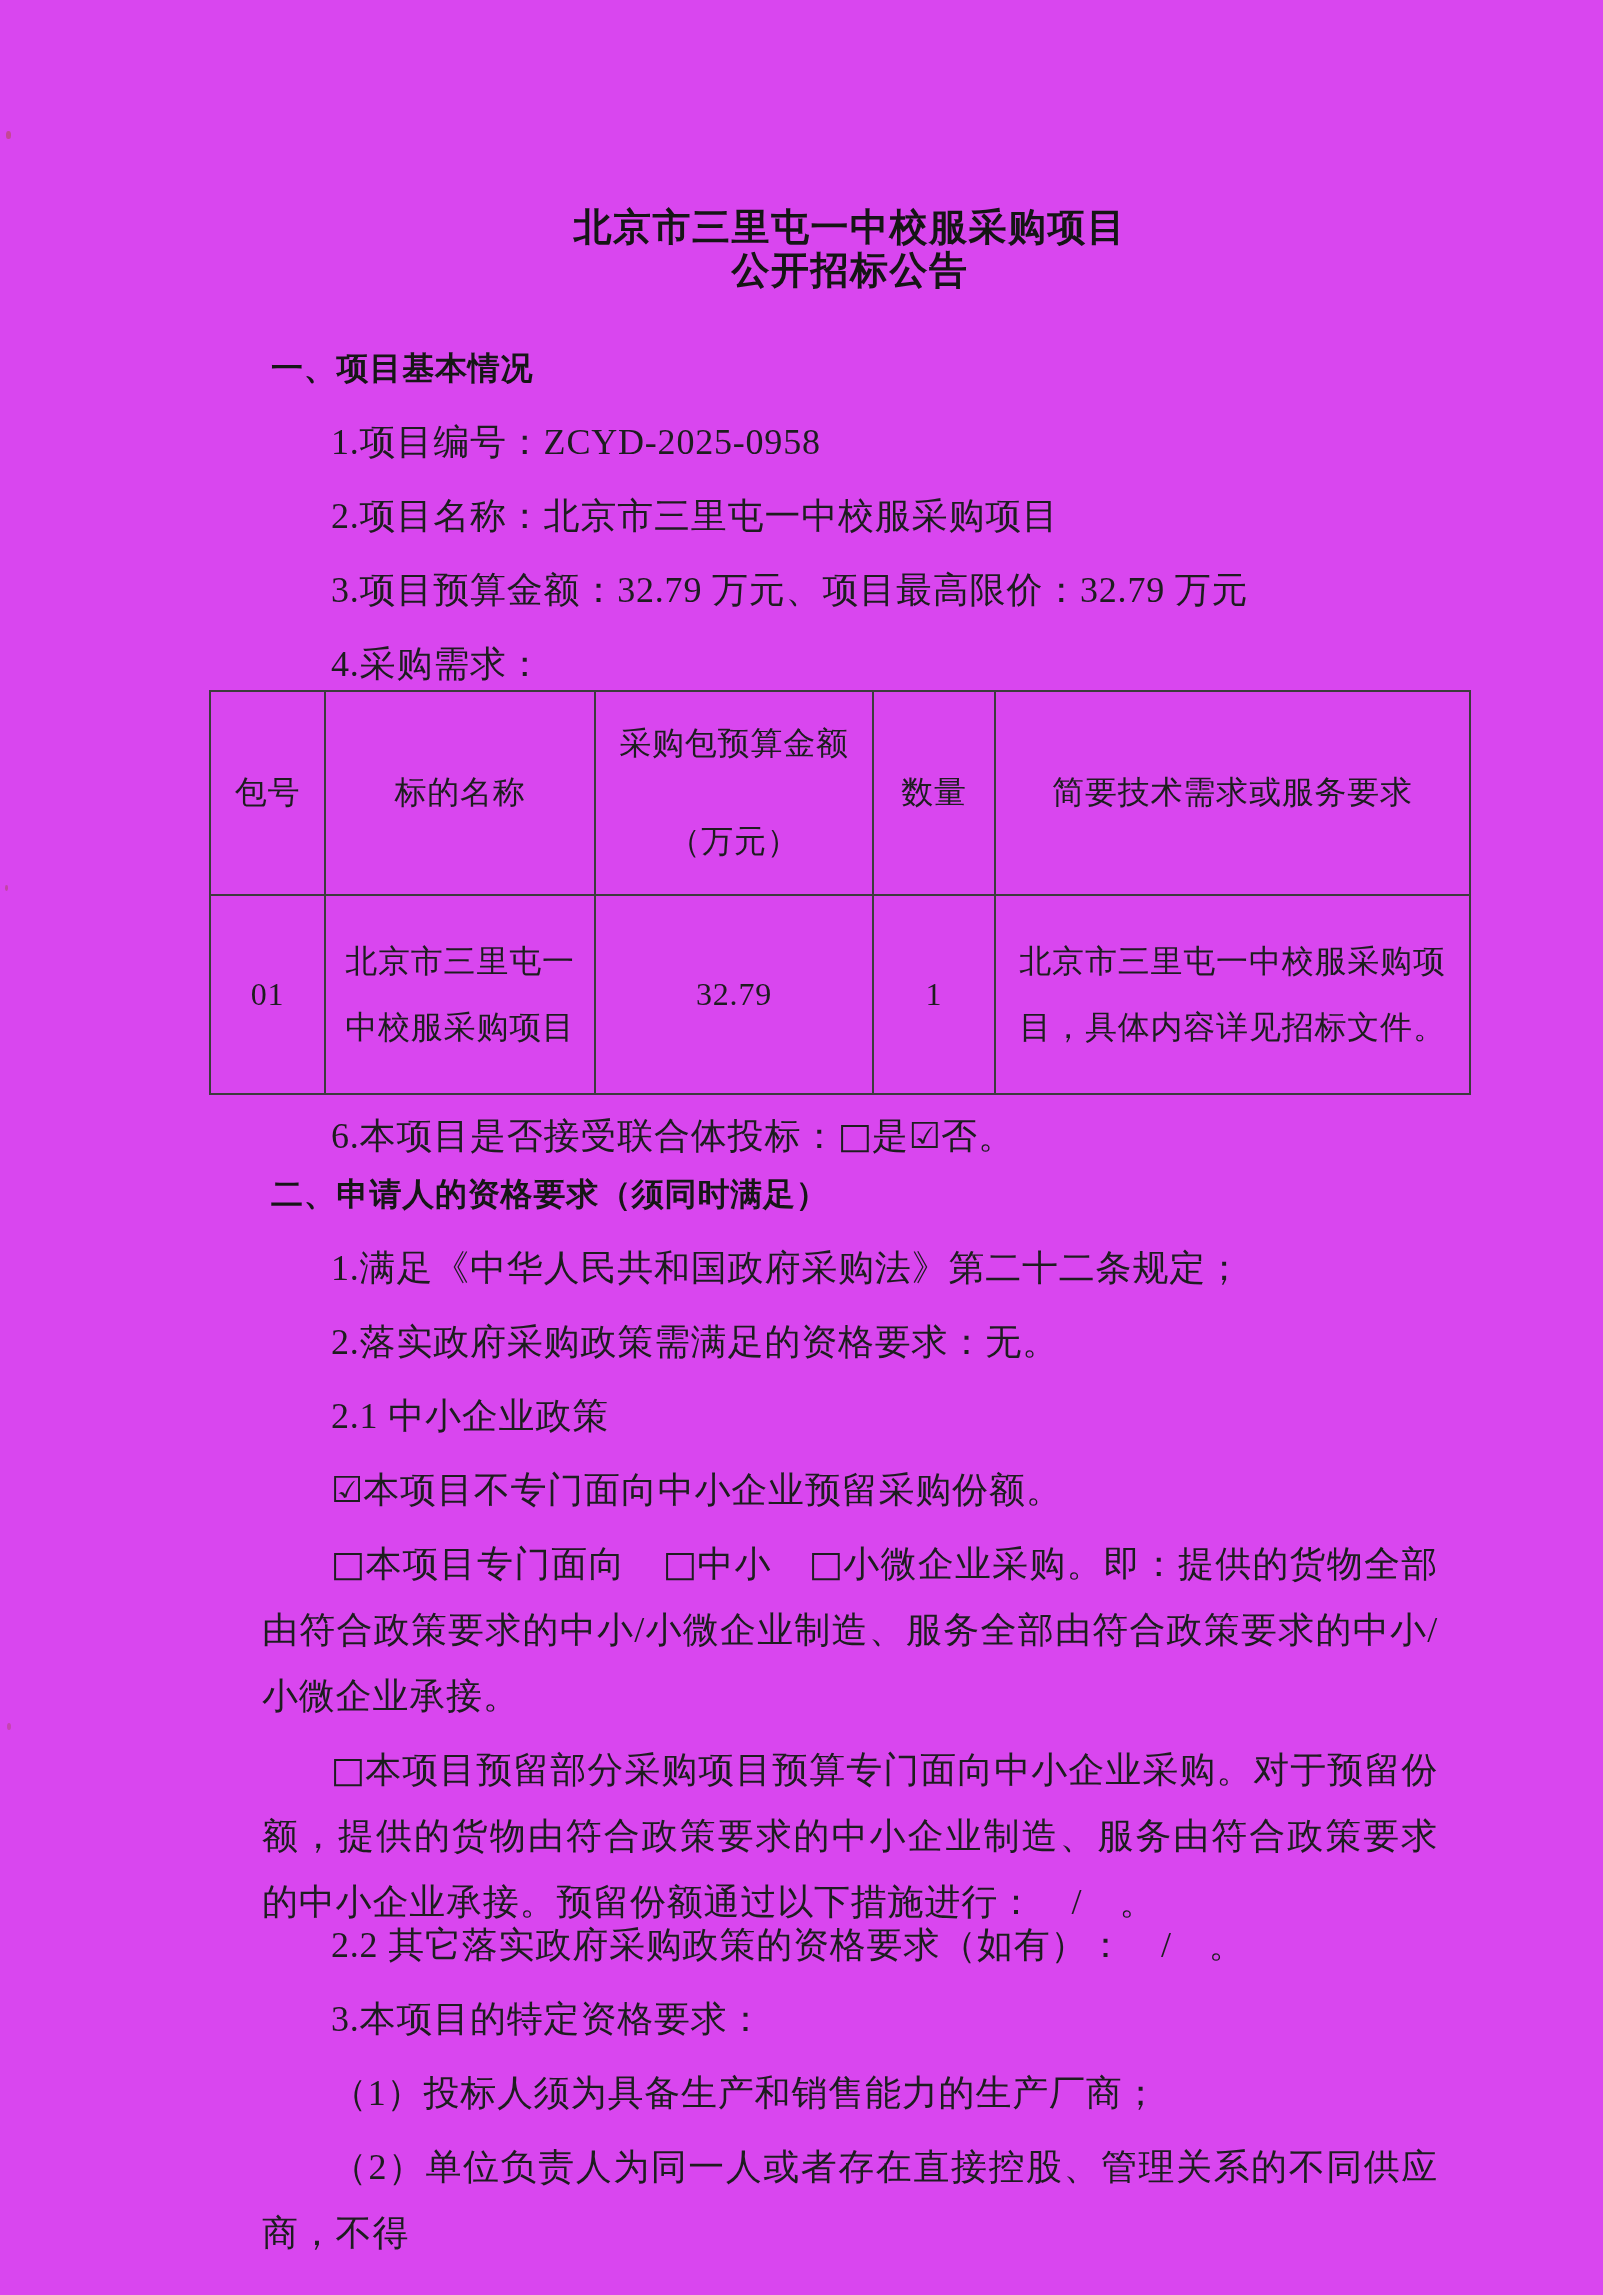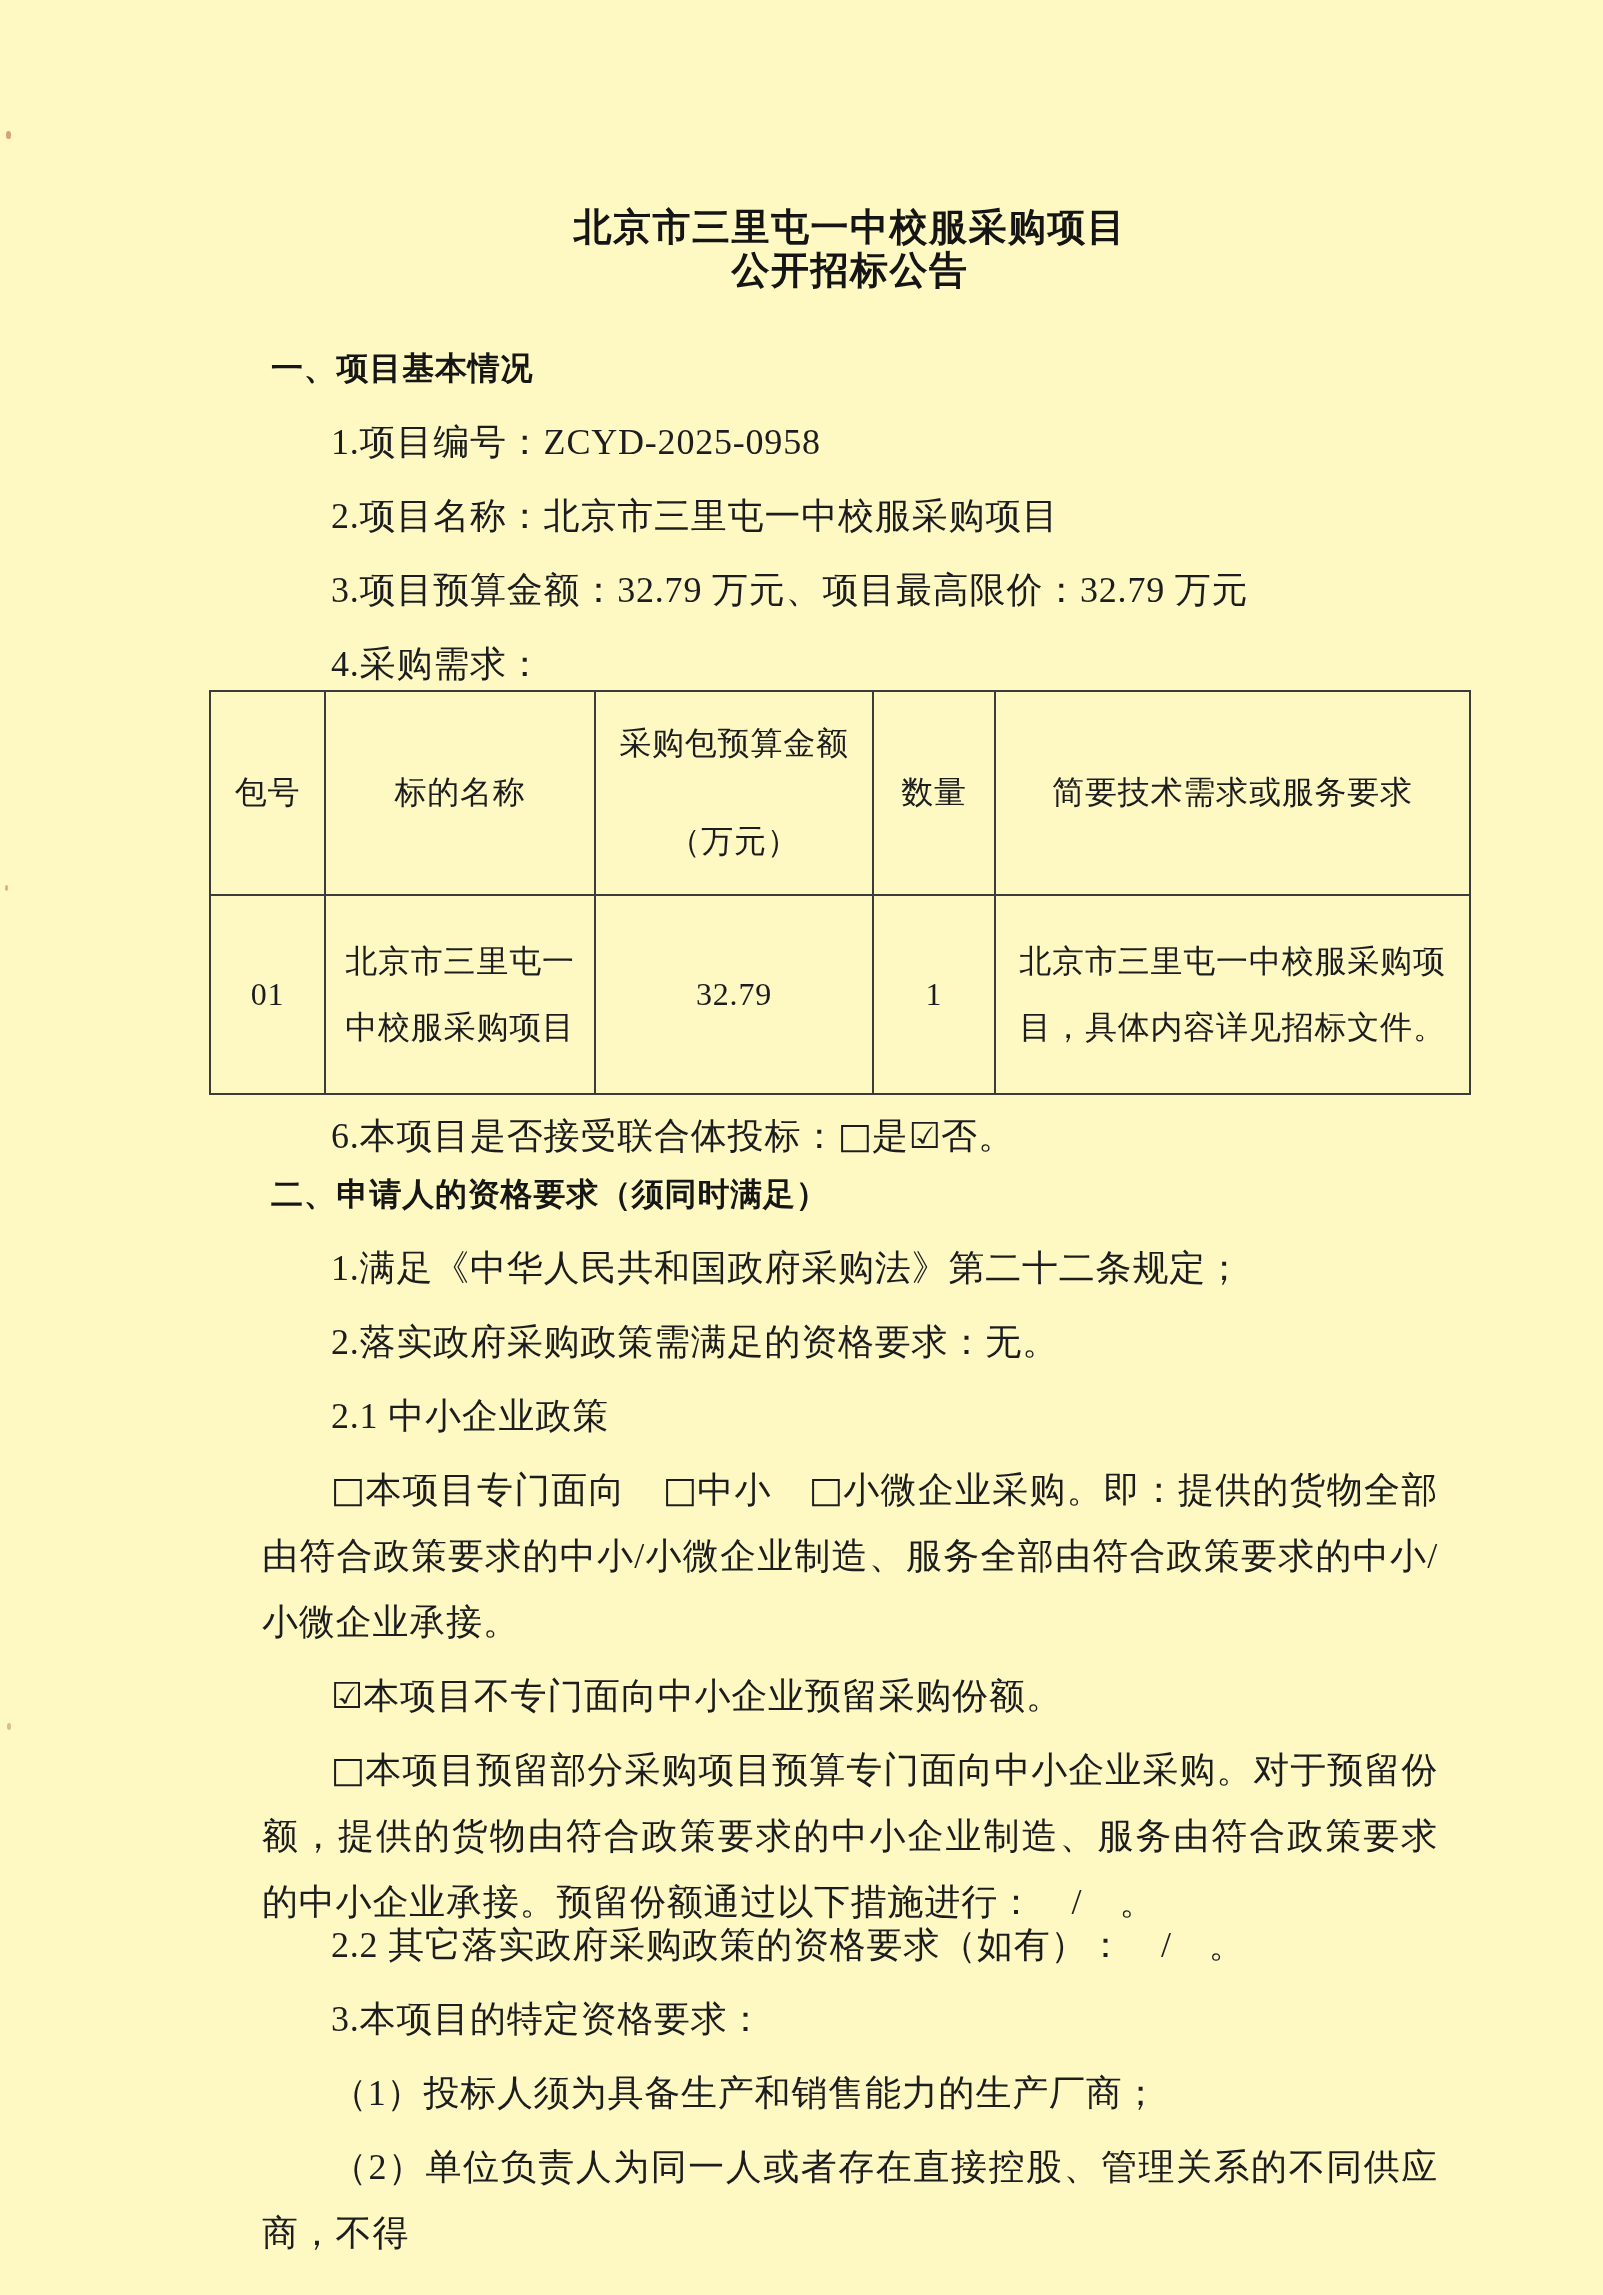--- a/index.html
+++ b/index.html
@@ -1,19 +1,19 @@
 <!DOCTYPE html>
 <html style="font-size:12.3px"><head>
 <meta charset="utf-8">
 <style>
   html,body{margin:0;padding:0;background:#e8e6e2;}
   #page{
     position:relative;
     width:1603px;height:2295px;
-    background:#fef9c3;
+    background:#d946ef;
     overflow:hidden;
     color:#1d1d1f;
     font-family:"Liberation Serif","DejaVu Serif",serif;
   }
   .content{
     position:absolute;left:254px;top:0;width:1192px;
   }
   .title{
     font-family:"DejaVu Sans","Liberation Sans",sans-serif;
     font-weight:700;text-align:center;color:#151515;
@@ -105,23 +105,23 @@
 
 
     <p class="para"><span>6.本项目是否接受联合体投标：</span><span class="cb">□</span><span>是</span><span class="cb">☑</span><span>否。</span></p>
 
     <p class="h h2">二、申请人的资格要求（须同时满足）</p>
 
     <p class="para">1.满足《中华人民共和国政府采购法》第二十二条规定；</p>
     <p class="para">2.落实政府采购政策需满足的资格要求：无。</p>
     <p class="para">2.1 中小企业政策</p>
 
+    <p class="para"><span class="cb">☑</span><span>本项目不专门面向中小企业预留采购份额。</span></p>
+
     <p class="para"><span class="cb">□</span><span>本项目专门面向　</span><span class="cb">□</span><span>中小　</span><span class="cb">□</span><span>小微企业采购。即：提供的货物全部由符合政策要求的中小/小微企业制造、服务全部由符合政策要求的中小/小微企业承接。</span></p>
-
-    <p class="para"><span class="cb">☑</span><span>本项目不专门面向中小企业预留采购份额。</span></p>
 
     <p class="para"><span class="cb">□</span><span>本项目预留部分采购项目预算专门面向中小企业采购。对于预留份额，提供的货物由符合政策要求的中小企业制造、服务由符合政策要求的中小企业承接。预留份额通过以下措施进行：　/　。</span></p>
 
     <p class="para pull-up">2.2 其它落实政府采购政策的资格要求（如有）：　/　。</p>
     <p class="para">3.本项目的特定资格要求：</p>
     <p class="para">（1）投标人须为具备生产和销售能力的生产厂商；</p>
     <p class="para">（2）单位负责人为同一人或者存在直接控股、管理关系的不同供应商，不得</p>
 
   </div>
 </div>

